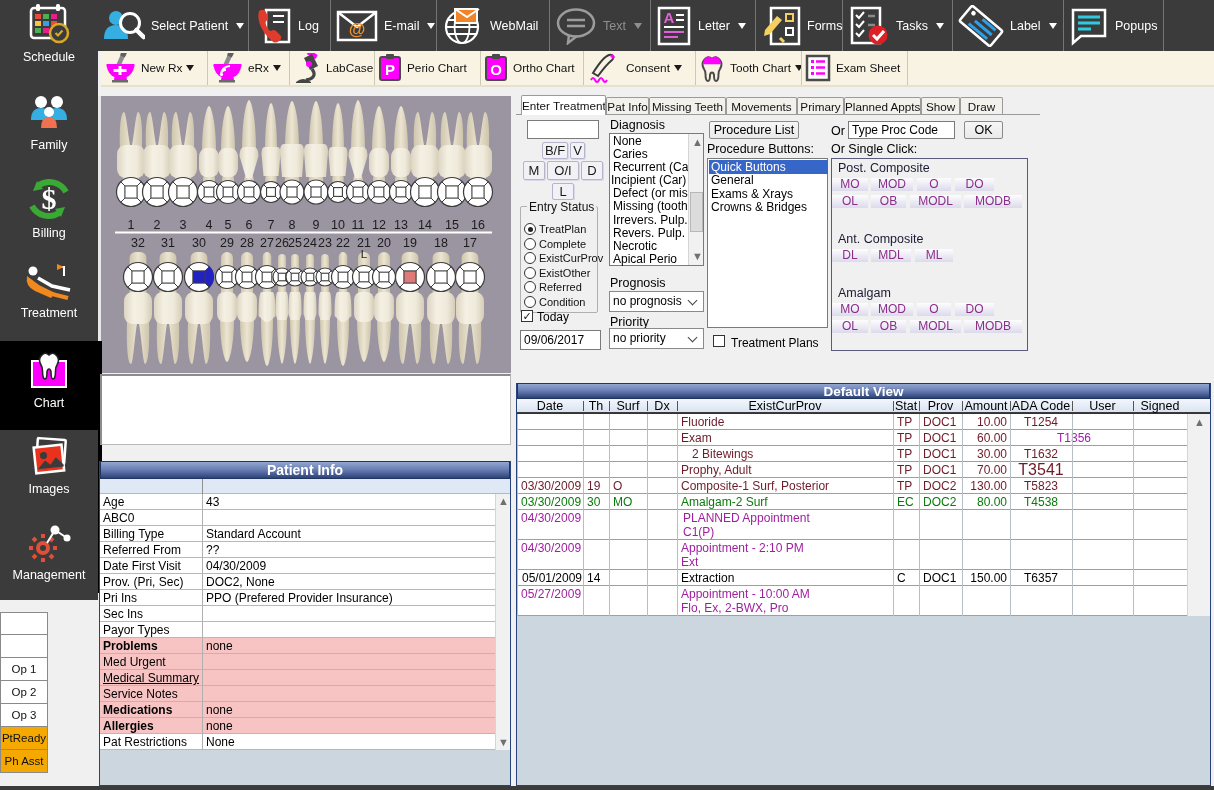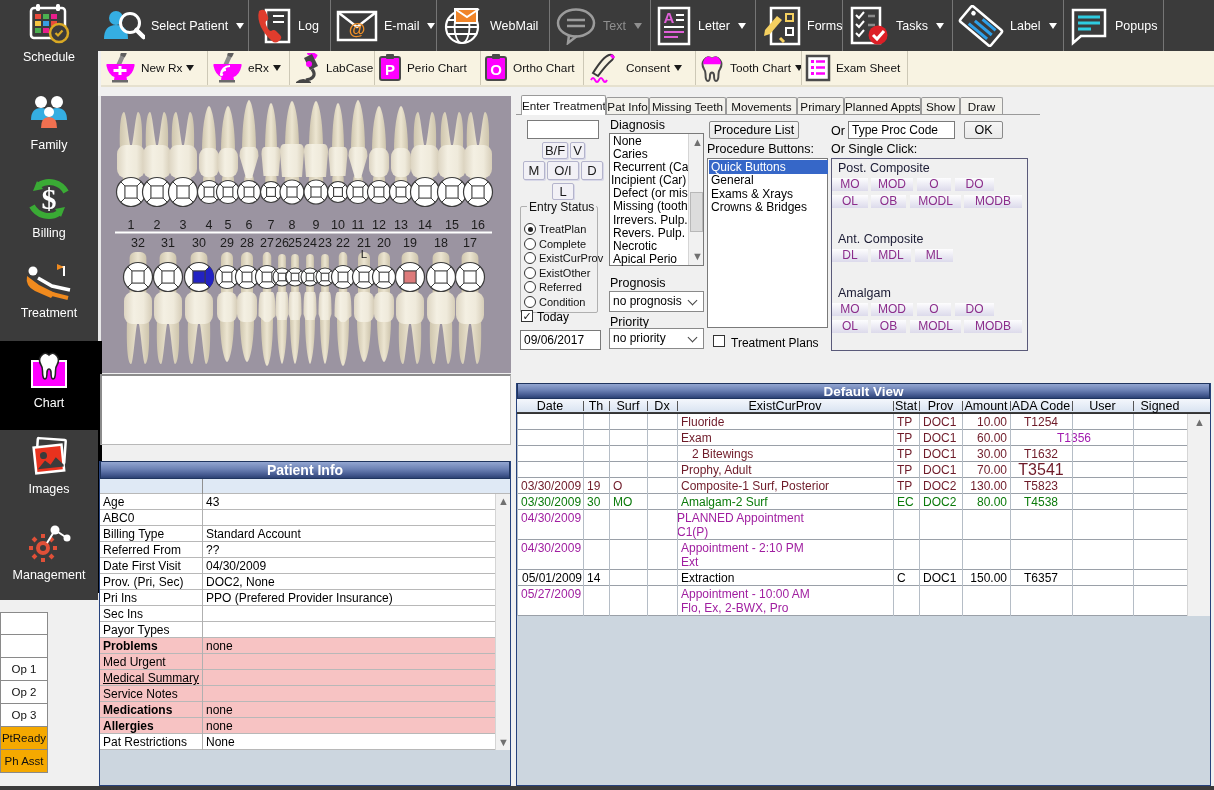--- a/index.html
+++ b/index.html
@@ -883,21 +883,21 @@
         <div style="position:absolute;left:376px;top:0;width:1px;height:16px;background:#b5bdc6;"></div>
         <div style="position:absolute;left:402px;top:0;width:1px;height:16px;background:#b5bdc6;"></div>
         <div style="position:absolute;left:445px;top:0;width:1px;height:16px;background:#b5bdc6;"></div>
         <div style="position:absolute;left:493px;top:0;width:1px;height:16px;background:#b5bdc6;"></div>
         <div style="position:absolute;left:555px;top:0;width:1px;height:16px;background:#b5bdc6;"></div>
         <div style="position:absolute;left:616px;top:0;width:1px;height:16px;background:#b5bdc6;"></div>
         <div style="position:absolute;left:670px;top:0;width:1px;height:16px;background:#b5bdc6;"></div>
       </div>
       <div style="position:absolute;left:0;top:96px;width:670px;height:30px;border-bottom:1px solid #9aa0a8;">
         <div style="position:absolute;left:0px;top:1px;width:66px;text-align:left;padding-left:4px;color:#a01ea0;font-size:12px;line-height:14px;box-sizing:border-box;">04/30/2009</div>
-        <div style="position:absolute;left:160px;top:1px;width:216px;text-align:left;padding-left:0;color:#a01ea0;font-size:12px;line-height:14px;box-sizing:border-box;">PLANNED Appointment<br>C1(P)</div>
+        <div style="position:absolute;left:160px;top:1px;width:216px;text-align:left;padding-left:6px;color:#a01ea0;font-size:12px;line-height:14px;box-sizing:border-box;">PLANNED Appointment<br>C1(P)</div>
         <div style="position:absolute;left:66px;top:0;width:1px;height:30px;background:#b5bdc6;"></div>
         <div style="position:absolute;left:92px;top:0;width:1px;height:30px;background:#b5bdc6;"></div>
         <div style="position:absolute;left:130px;top:0;width:1px;height:30px;background:#b5bdc6;"></div>
         <div style="position:absolute;left:160px;top:0;width:1px;height:30px;background:#b5bdc6;"></div>
         <div style="position:absolute;left:376px;top:0;width:1px;height:30px;background:#b5bdc6;"></div>
         <div style="position:absolute;left:402px;top:0;width:1px;height:30px;background:#b5bdc6;"></div>
         <div style="position:absolute;left:445px;top:0;width:1px;height:30px;background:#b5bdc6;"></div>
         <div style="position:absolute;left:493px;top:0;width:1px;height:30px;background:#b5bdc6;"></div>
         <div style="position:absolute;left:555px;top:0;width:1px;height:30px;background:#b5bdc6;"></div>
         <div style="position:absolute;left:616px;top:0;width:1px;height:30px;background:#b5bdc6;"></div>

